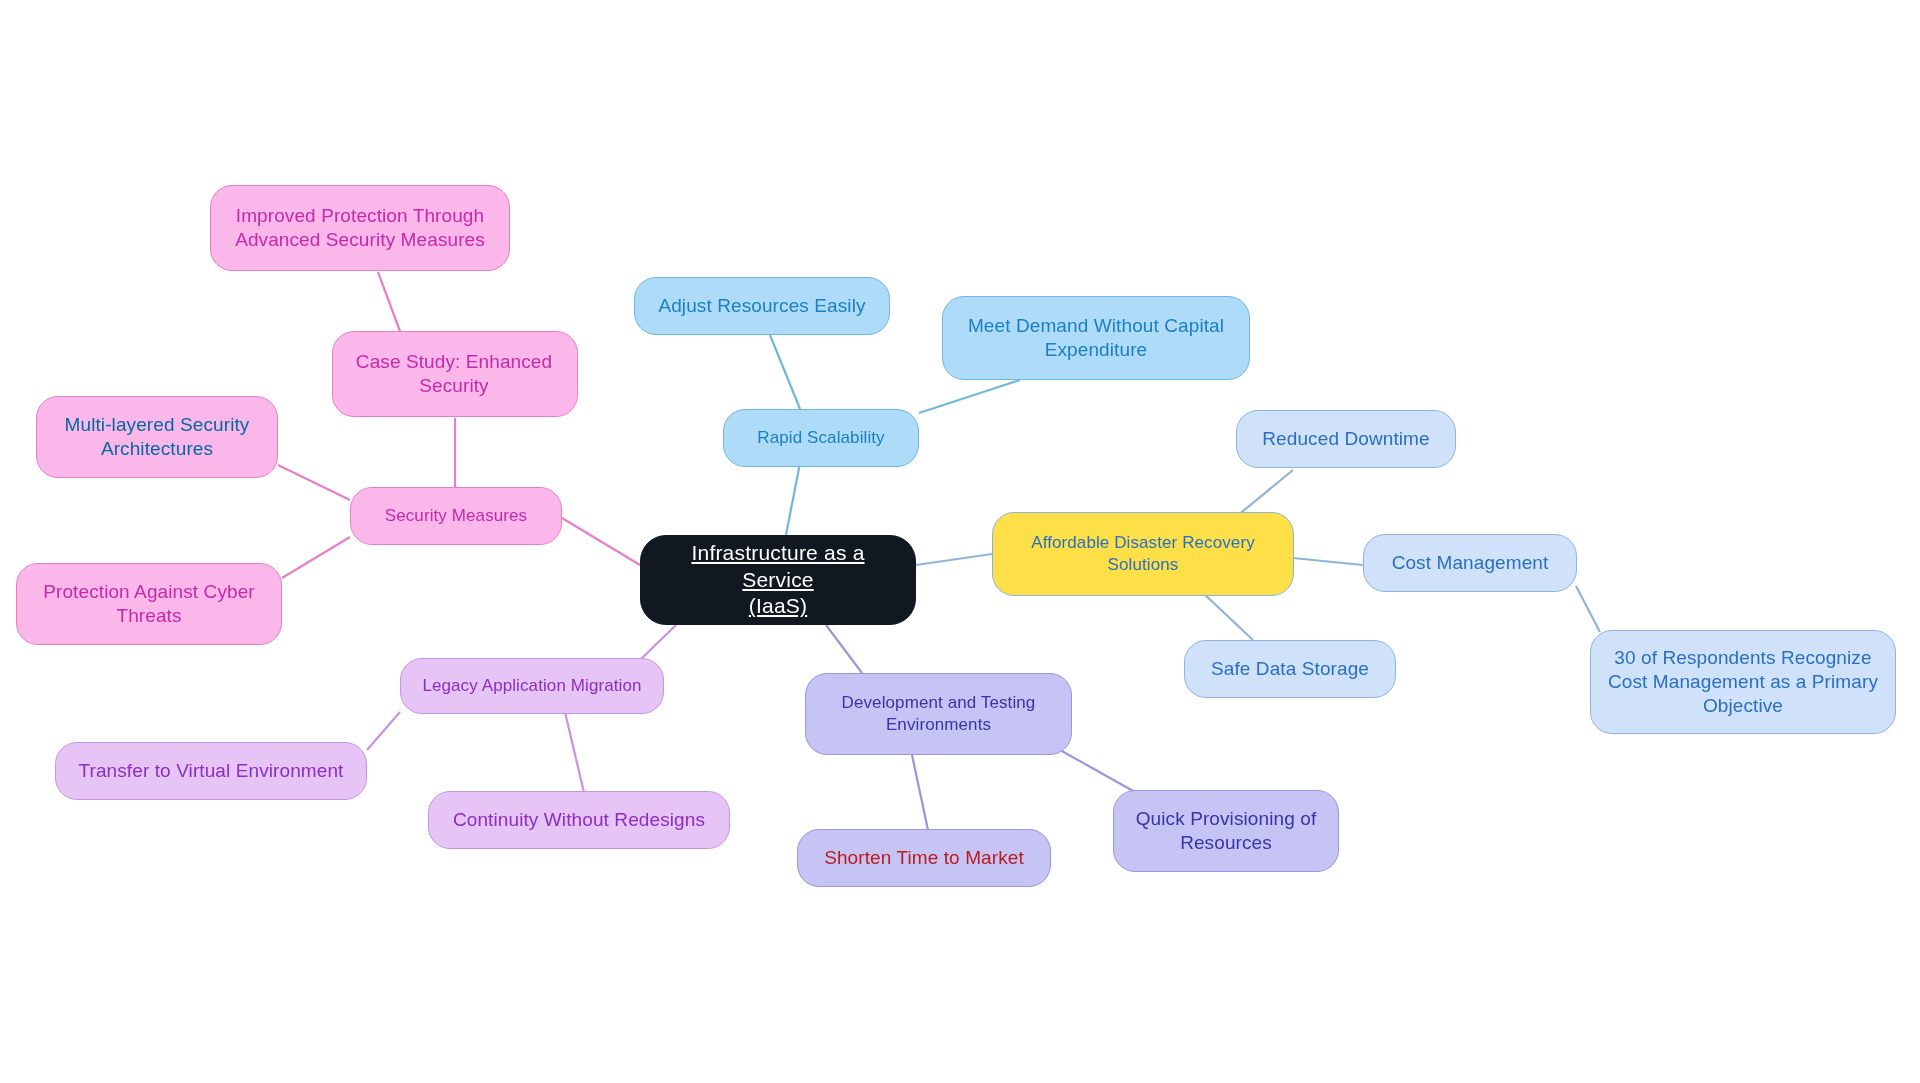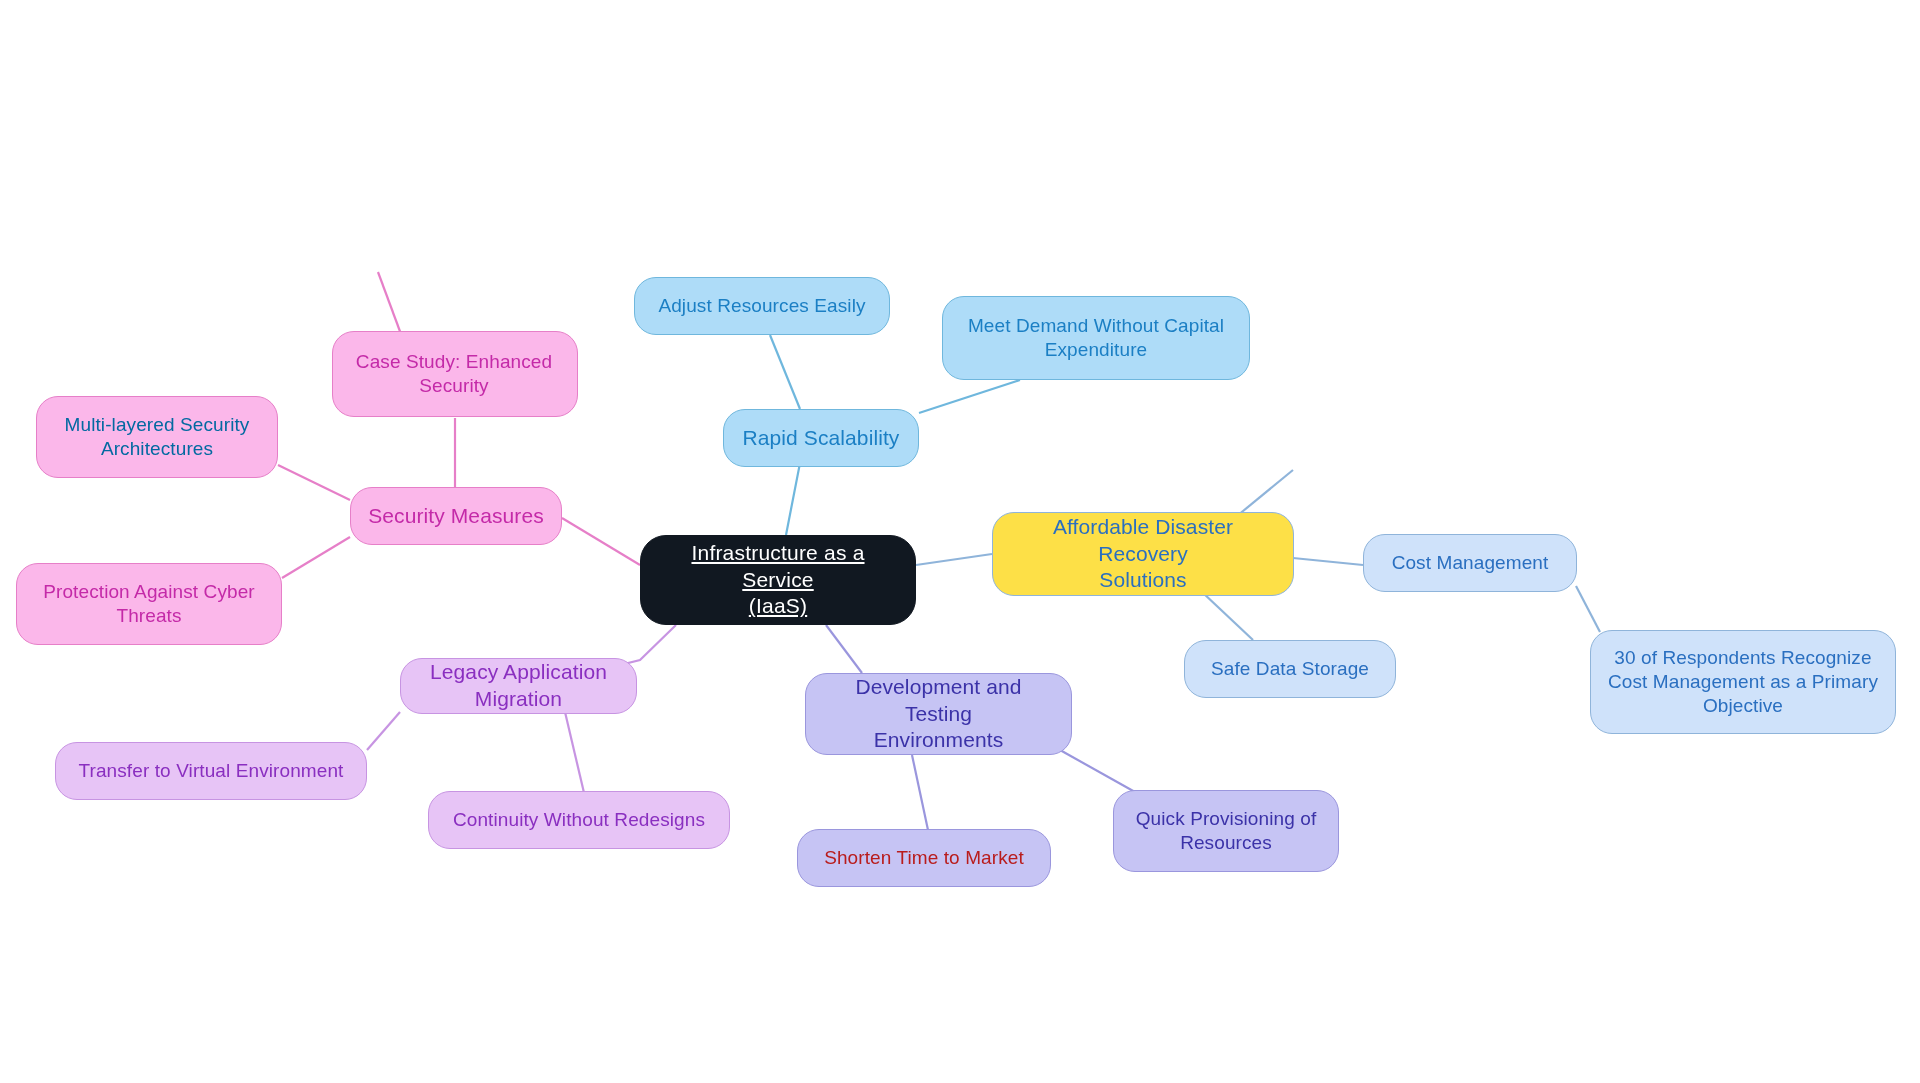--- a/index.html
+++ b/index.html
@@ -37,21 +37,21 @@
     letter-spacing: 0.1px;
     white-space: pre-line;
   }
   .node.root {
     border-radius: 26px;
     border-width: 1px;
     font-size: 21px;
     letter-spacing: 0.2px;
     text-decoration: underline;
   }
-  .node.level1 { font-size: 21px; }
+  .node.level1 { font-size: 17px; }
   .node.level2 { font-size: 19px; }
 </style>
 </head>
 <body>
 
 <div id="canvas">
 
   <svg id="edge-layer" viewBox="0 0 1920 1083">
 
     <path d="M 786 535 L 800 463 L 812 437" fill="none" stroke="#6fb7dd" stroke-width="2.2"></path>
@@ -90,49 +90,54 @@
               background:#aedcf8; border-color:#6fb7dd; color:#1b7fc4;">Adjust Resources Easily</div>
 
   <div class="node level2" style="left:942px; top:296px; width:308px; height:84px;
               background:#aedcf8; border-color:#6fb7dd; color:#1b7fc4;">Meet Demand Without Capital
 Expenditure</div>
 
   <div class="node level1" style="left:992px; top:512px; width:302px; height:84px;
               background:#fde047; border-color:#8fb4da; color:#2a6fc0;">Affordable Disaster Recovery
 Solutions</div>
 
+  <div class="node level2" style="left:1236px; top:410px; width:220px; height:58px;
+              background:#cfe2fa; border-color:#8fb4da; color:#2a6fc0;">Reduced Downtime</div>
 
   <div class="node level2" style="left:1184px; top:640px; width:212px; height:58px;
               background:#cfe2fa; border-color:#8fb4da; color:#2a6fc0;">Safe Data Storage</div>
 
   <div class="node level2" style="left:1363px; top:534px; width:214px; height:58px;
               background:#cfe2fa; border-color:#8fb4da; color:#2a6fc0;">Cost Management</div>
 
   <div class="node level2" style="left:1590px; top:630px; width:306px; height:104px;
               background:#cfe2fa; border-color:#8fb4da; color:#2a6fc0;">30 of Respondents Recognize
 Cost Management as a Primary
 Objective</div>
 
   <div class="node level1" style="left:350px; top:487px; width:212px; height:58px;
               background:#fbb7ea; border-color:#e67fc8; color:#c42aa8;">Security Measures</div>
 
+  <div class="node level2" style="left:210px; top:185px; width:300px; height:86px;
+              background:#fbb7ea; border-color:#e67fc8; color:#c42aa8;">Improved Protection Through
+Advanced Security Measures</div>
 
   <div class="node level2" style="left:332px; top:331px; width:246px; height:86px;
               background:#fbb7ea; border-color:#e67fc8; color:#c42aa8;padding-left:12px;">Case Study: Enhanced
 Security</div>
 
   <div class="node level2" style="left:36px; top:396px; width:242px; height:82px;
               background:#fbb7ea; border-color:#e67fc8; color:#0369a1;">Multi-layered Security
 Architectures</div>
 
   <div class="node level2" style="left:16px; top:563px; width:266px; height:82px;
               background:#fbb7ea; border-color:#e67fc8; color:#c42aa8;">Protection Against Cyber
 Threats</div>
 
-  <div class="node level1" style="left:400px; top:658px; width:237px; height:56px;
+  <div class="node level1" style="left:400px; top:658px; width:264px; height:56px;
               background:#e7c4f6; border-color:#c794e2; color:#8a2fc0;">Legacy Application Migration</div>
 
   <div class="node level2" style="left:55px; top:742px; width:312px; height:58px;
               background:#e7c4f6; border-color:#c794e2; color:#8a2fc0;">Transfer to Virtual Environment</div>
 
   <div class="node level2" style="left:428px; top:791px; width:302px; height:58px;
               background:#e7c4f6; border-color:#c794e2; color:#8a2fc0;">Continuity Without Redesigns</div>
 
   <div class="node level1" style="left:805px; top:673px; width:267px; height:82px;
               background:#c6c4f4; border-color:#9a96dd; color:#3b32a8;">Development and Testing

